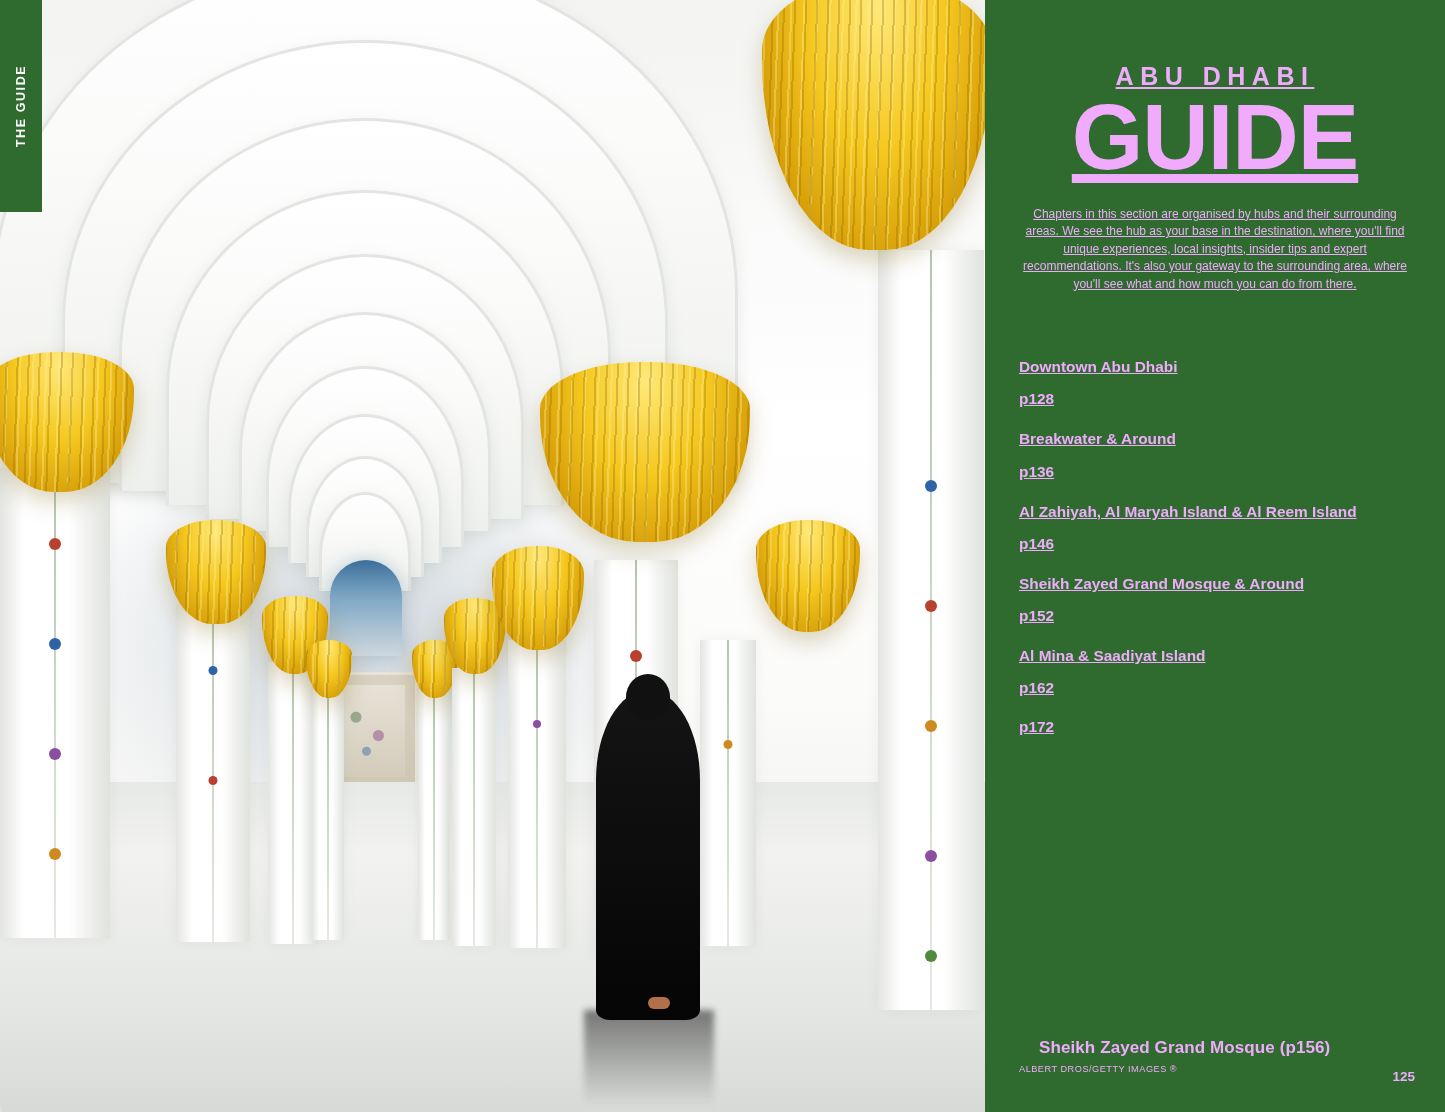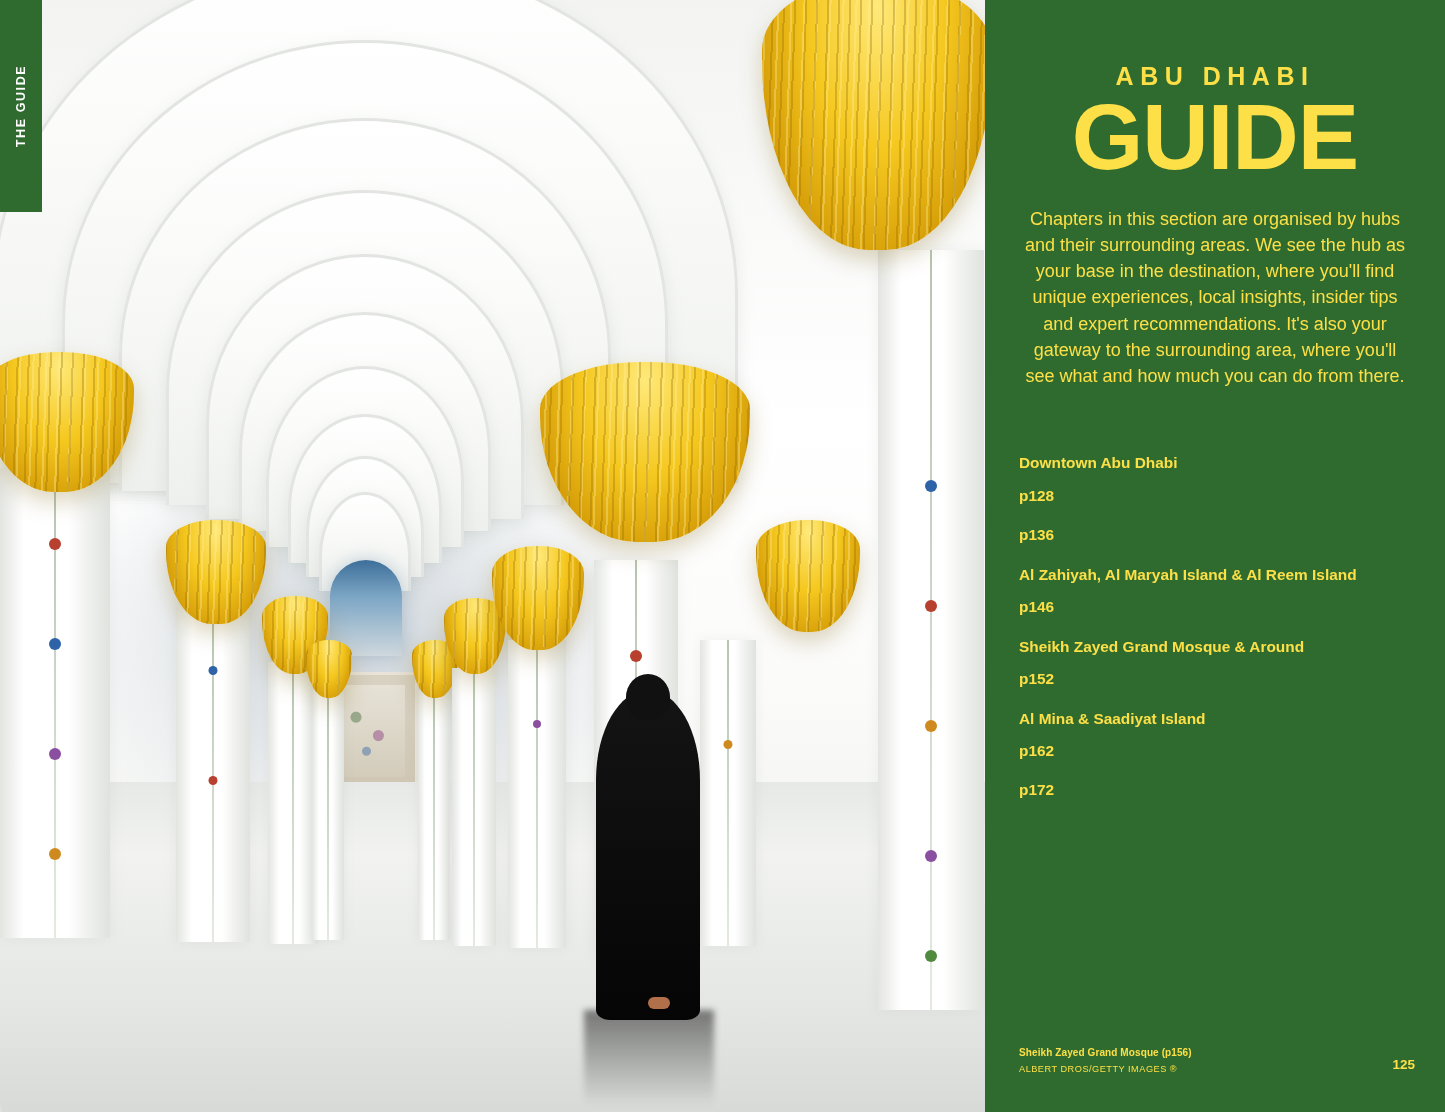--- a/index.html
+++ b/index.html
@@ -210,42 +210,43 @@
     font-weight: bold;
     letter-spacing: 1.6px;
   }
 
   
   .guide-panel {
     position: relative;
     width: 460px;
     height: 1112px;
     background: #2f6b2f;
-    color: #fde047;
+    color: #f0abfc;
     box-sizing: border-box;
     padding: 62px 34px 16px 34px;
+    text-decoration: underline;
   }
   .kicker {
     text-align: center;
     font-size: 25px;
     font-weight: bold;
     letter-spacing: 6.5px;
     margin: 0 0 4px 0;
   }
   .big-title {
     text-align: center;
     font-size: 92px;
     line-height: 0.92;
     font-weight: bold;
     letter-spacing: -1px;
     margin: 2px 0 0 0;
   }
   .intro {
     text-align: center;
-    font-size: 18px;
+    font-size: 12px;
     line-height: 1.46;
     margin: 26px 2px 0 2px;
   }
   .toc {
     margin-top: 64px;
   }
   .toc-item {
     margin-bottom: 21px;
   }
   .toc-title {
@@ -260,33 +261,34 @@
     font-weight: bold;
     margin-top: 14px;
   }
   .credits {
     position: absolute;
     left: 34px;
     bottom: 38px;
     width: 330px;
   }
   .caption {
-    font-size: 10px;
+    font-size: 17px;
     font-weight: bold;
     letter-spacing: .1px;
+    margin-left: 20px;
   }
   .photo-credit {
     margin-top: 6px;
     font-size: 9.2px;
     letter-spacing: .5px;
   }
   .folio {
     position: absolute;
     right: 30px;
-    bottom: 40px;
+    bottom: 28px;
     font-size: 13.5px;
     font-weight: bold;
   }
 </style>
 </head>
 <body>
 
 <div class="page">
 
   <div class="photo-panel">
@@ -388,20 +390,21 @@
     <div class="big-title">GUIDE</div>
 
     <p class="intro">Chapters in this section are organised by hubs and their surrounding areas. We see the hub as your base in the destination, where you'll find unique experiences, local insights, insider tips and expert recommendations. It's also your gateway to the surrounding area, where you'll see what and how much you can do from there.</p>
 
     <div class="toc">
       <div class="toc-item">
         <span class="toc-title">Downtown Abu Dhabi</span>
         <span class="toc-page">p128</span>
       </div>
       <div class="toc-item">
+        <span class="toc-title">Breakwater &amp; Around</span>
         <span class="toc-page">p136</span>
       </div>
       <div class="toc-item">
         <span class="toc-title">Al Zahiyah, Al Maryah Island &amp; Al Reem Island</span>
         <span class="toc-page">p146</span>
       </div>
       <div class="toc-item">
         <span class="toc-title">Sheikh Zayed Grand Mosque &amp; Around</span>
         <span class="toc-page">p152</span>
       </div>

